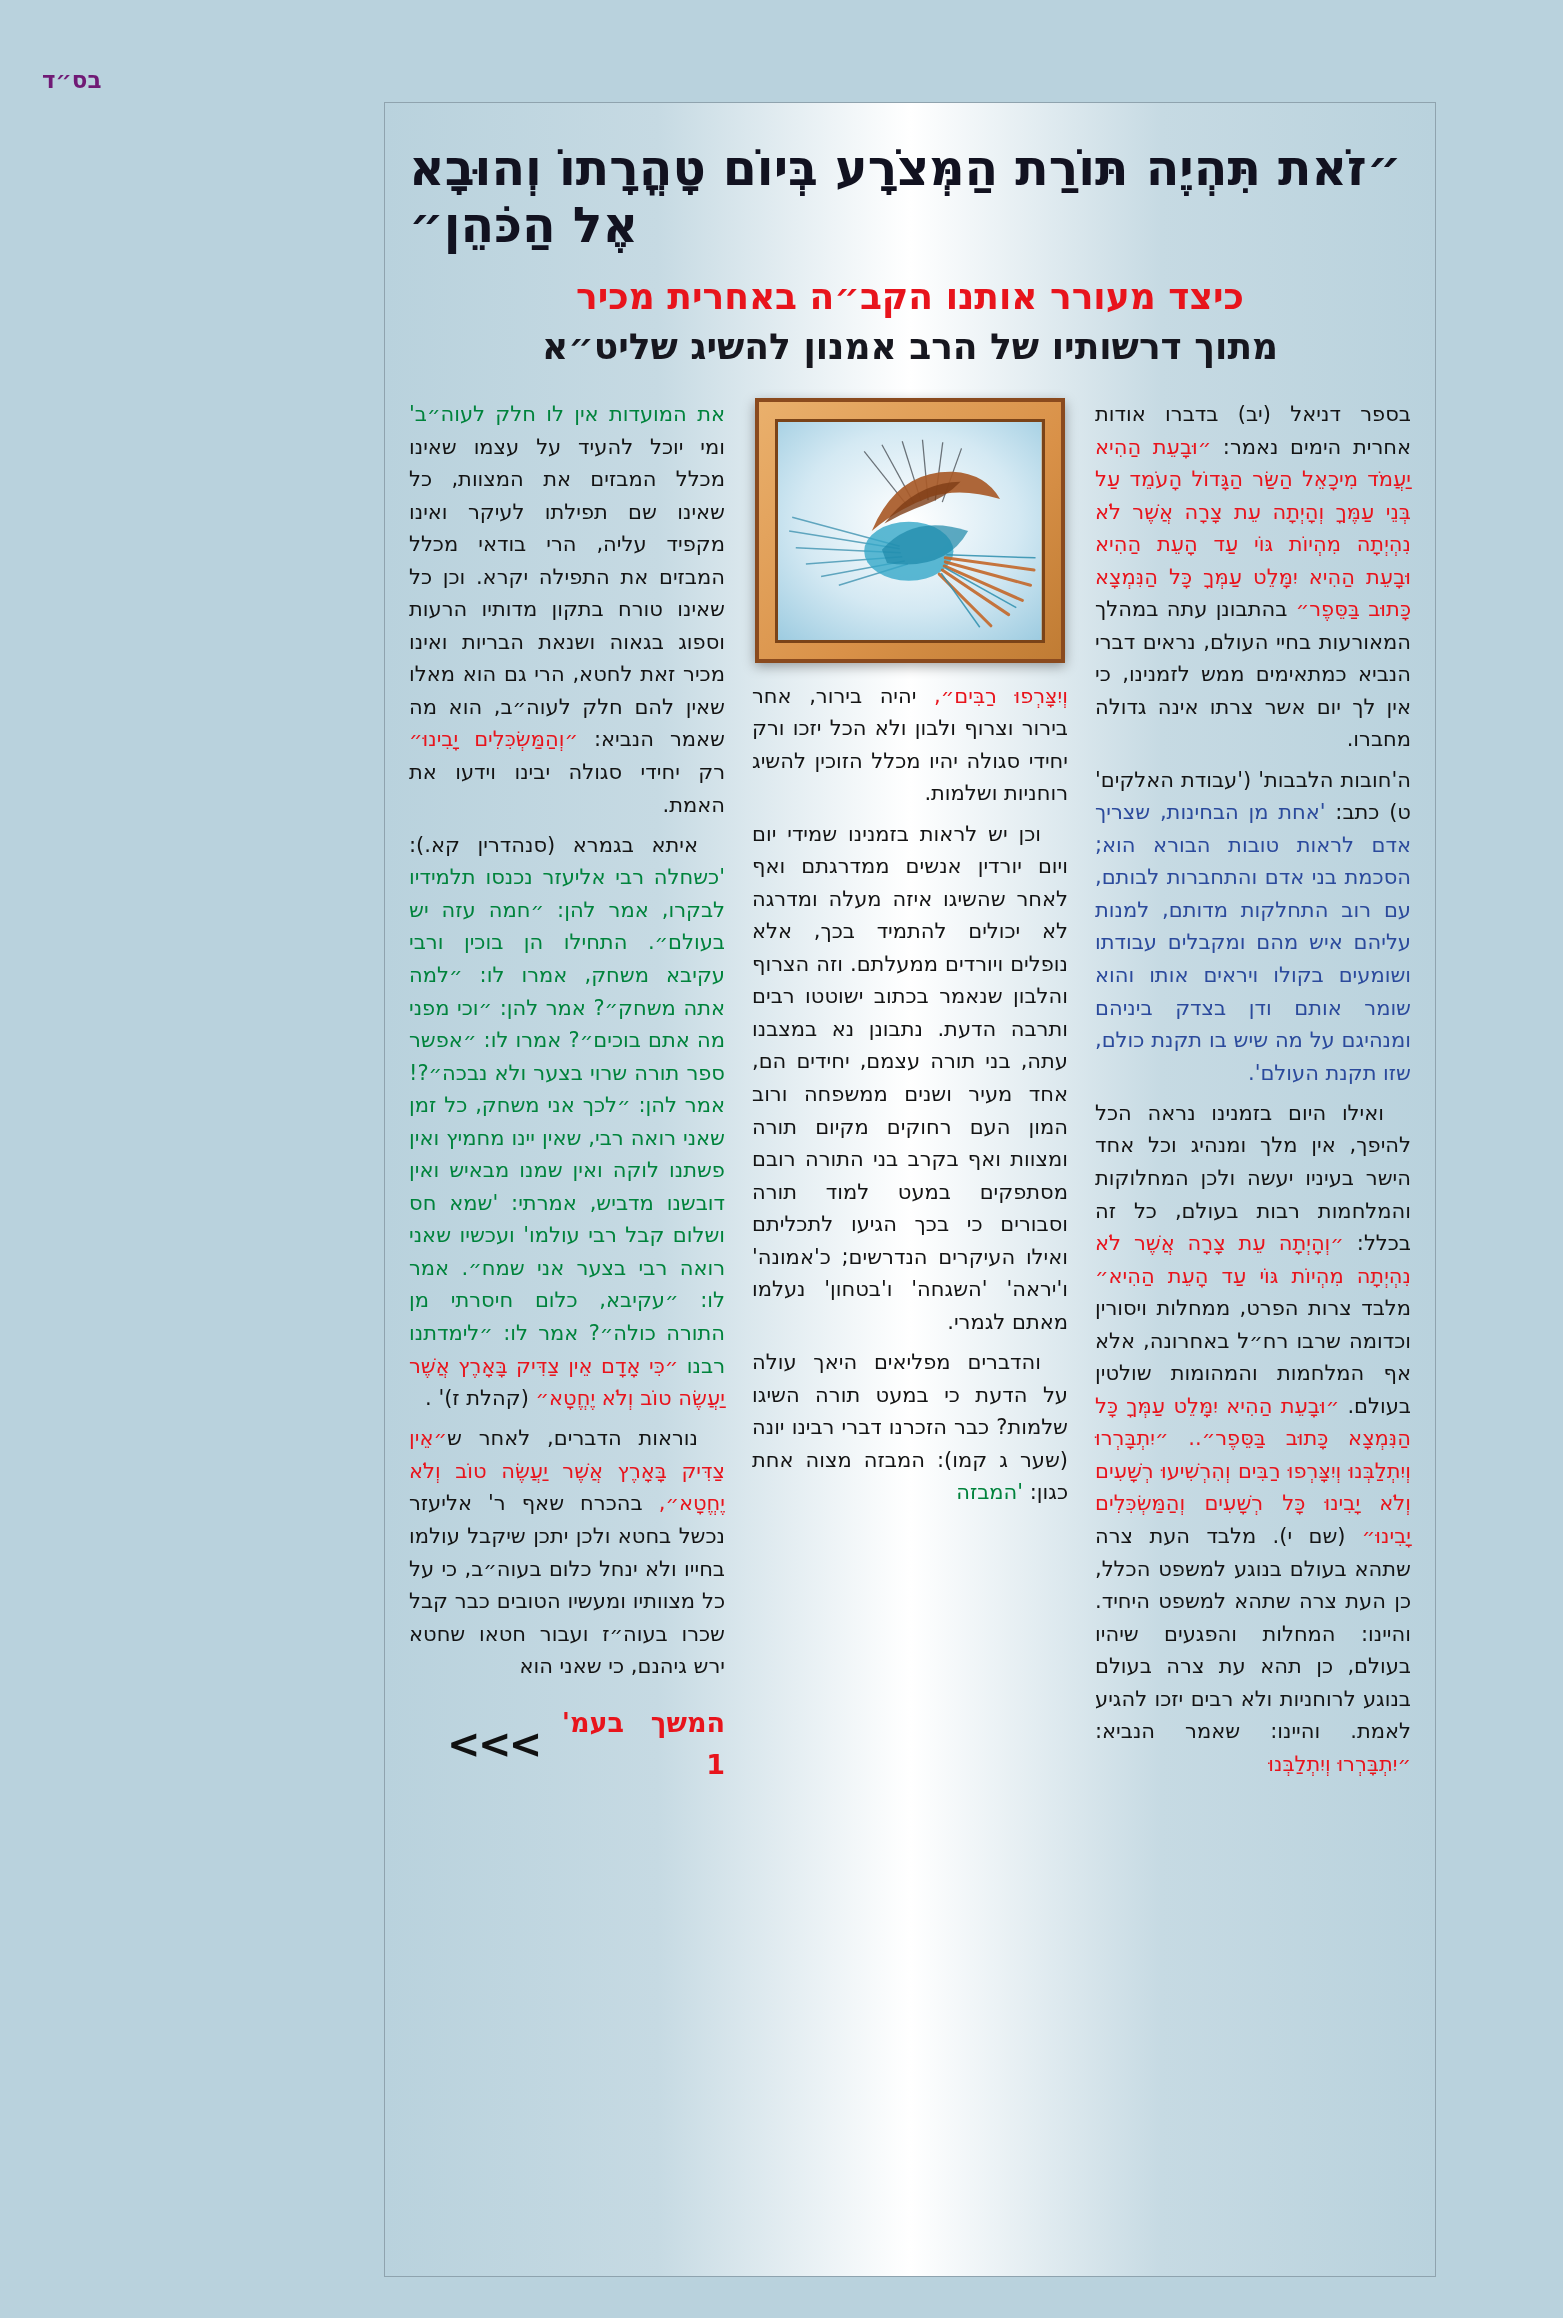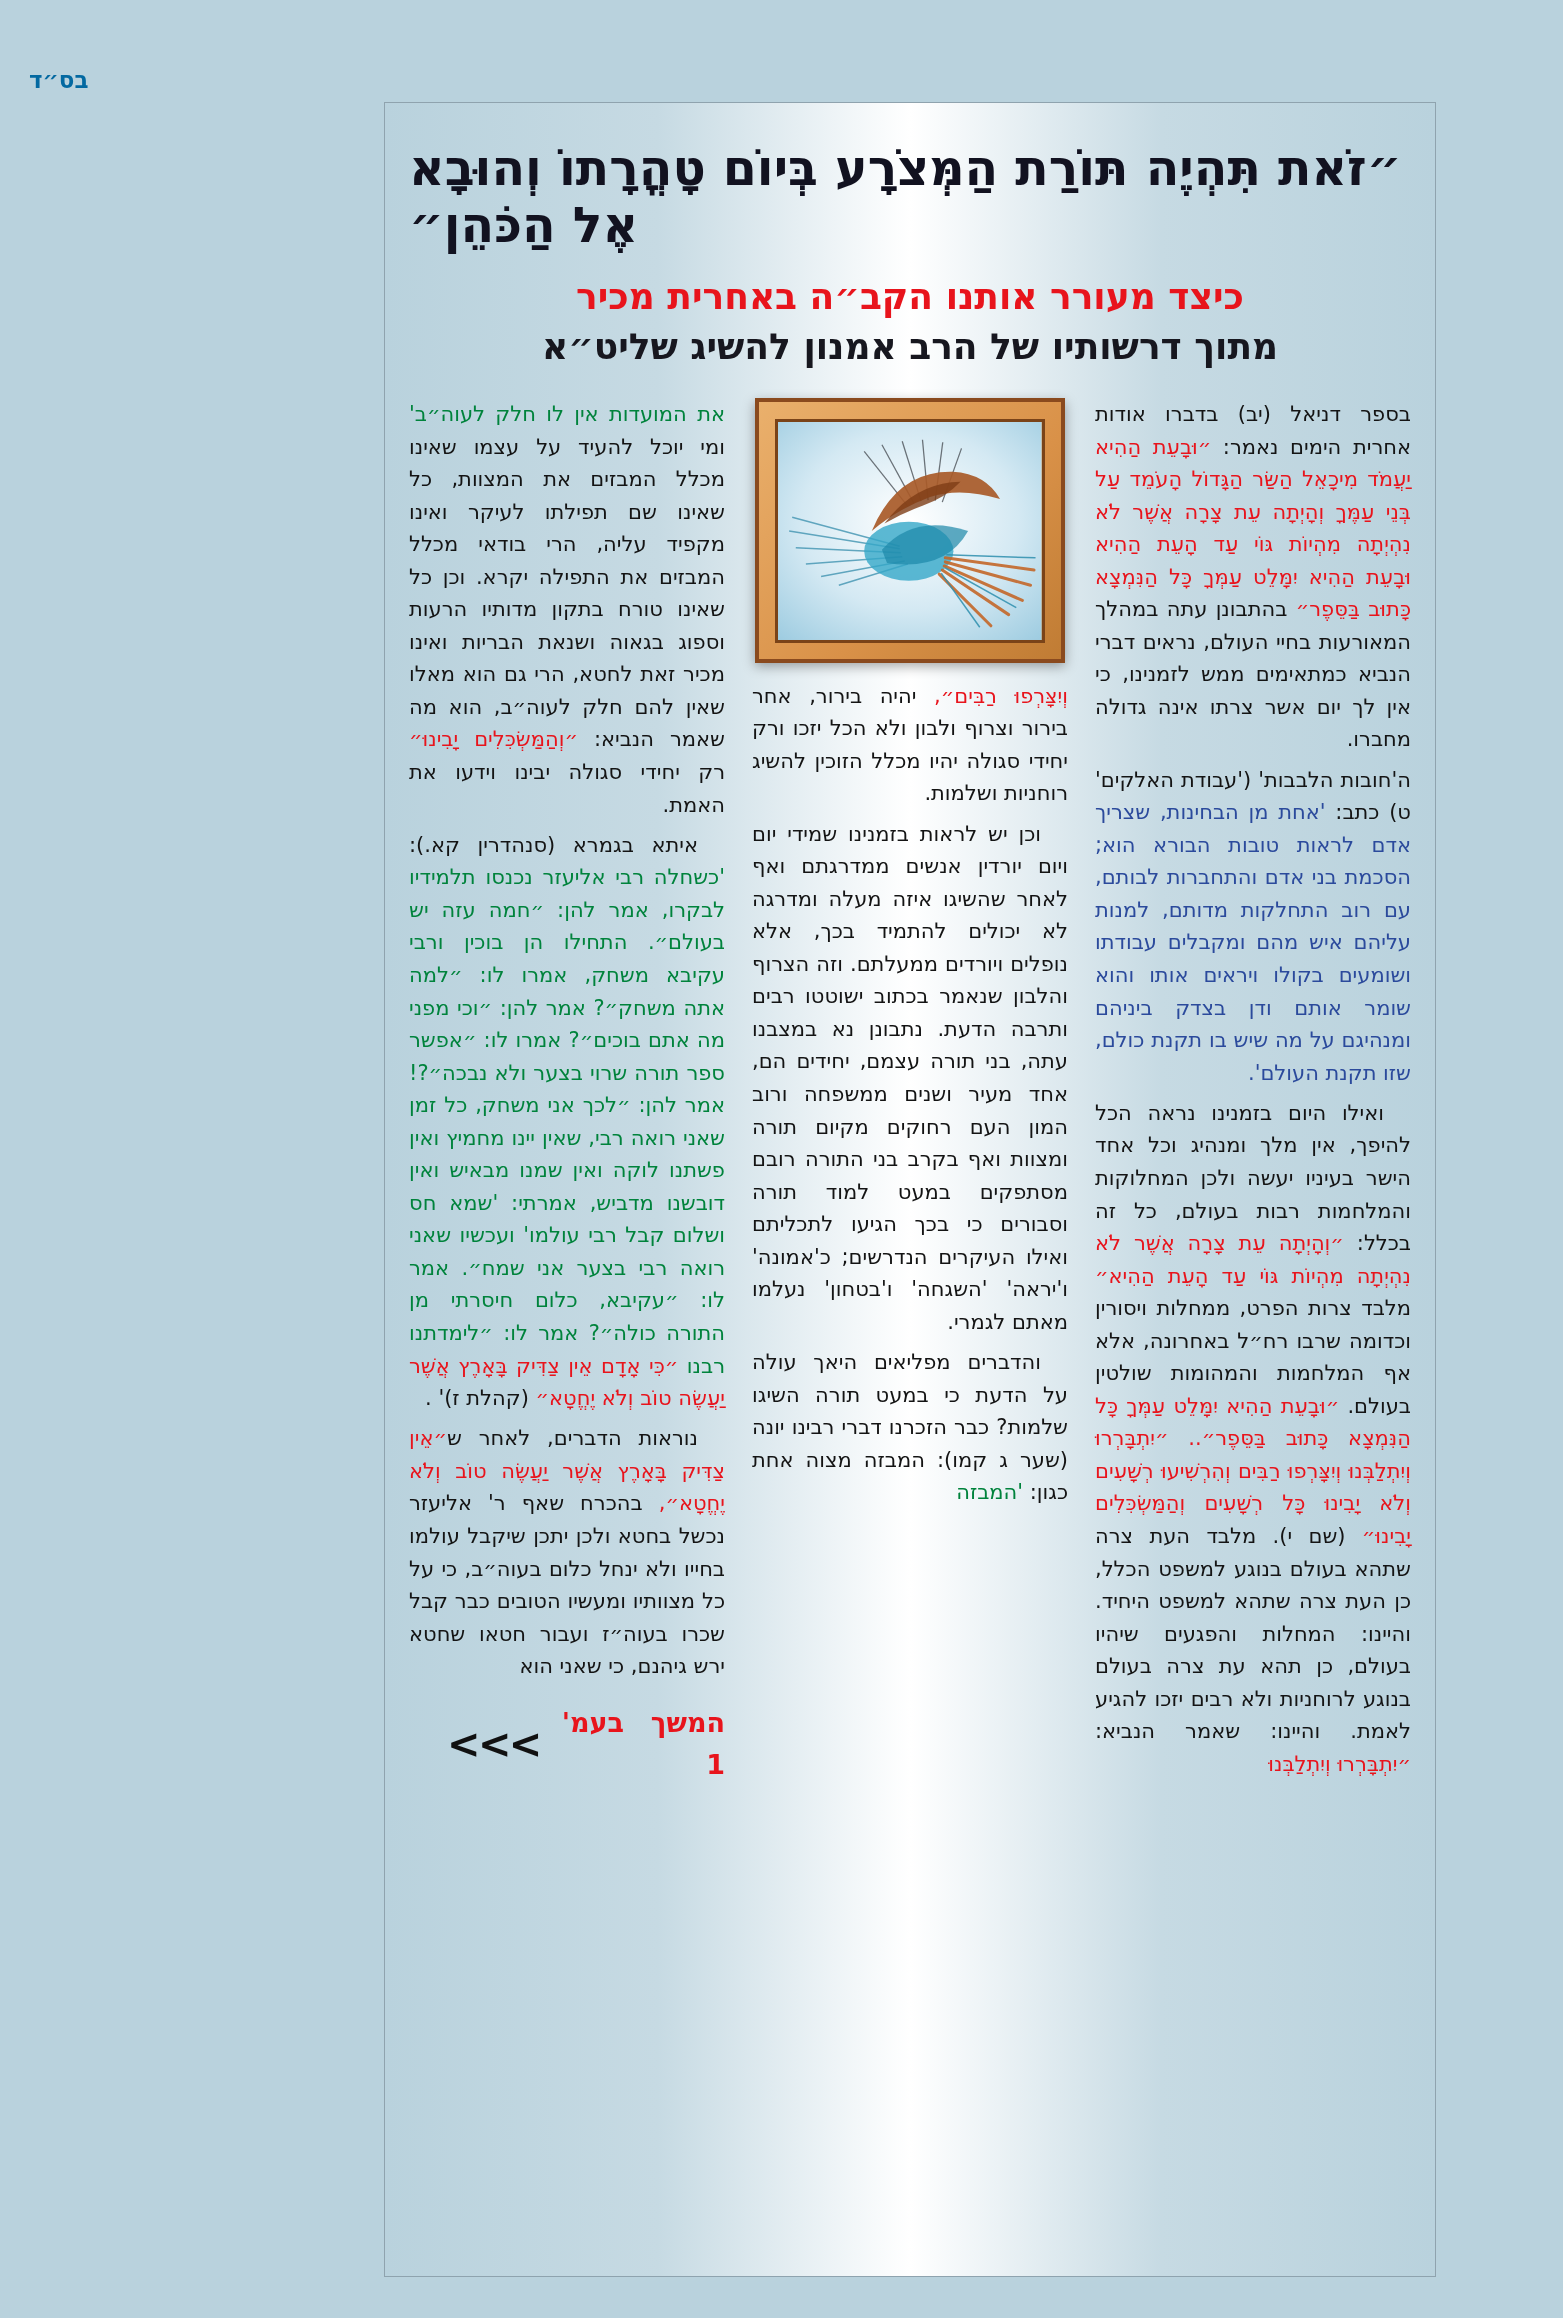--- a/index.html
+++ b/index.html
@@ -2,22 +2,22 @@
 <html lang="he" style="font-size:10.2px"><head>
 <meta charset="utf-8">
 <style>
   * { margin:0; padding:0; box-sizing:border-box; }
   html,body { font-family:"DejaVu Sans", sans-serif; }
   body {
     width:1563px; height:2319px; position:relative; overflow:hidden;
     background:#b9d2dd; direction:rtl;
   }
   .bsd {
-    position:absolute; top:67px; left:29px; width:1509px;
-    text-align:left; font-size:23px; font-weight:bold; color:#0369a1;
+    position:absolute; top:67px; left:42px; width:1509px;
+    text-align:left; font-size:23px; font-weight:bold; color:#701a75;
   }
   .paper {
     position:absolute; top:102px; right:127px; width:1052px; height:2175px;
     border:1.3px solid #8fa3ae; background:#b9d2dd;
     display:flex; flex-direction:row;
   }
   
   .banner { position:relative; height:596px; background:#060606; overflow:hidden; flex:none; }
   .parchment {
     position:absolute; top:95px; right:43px; left:43px; bottom:52px;

